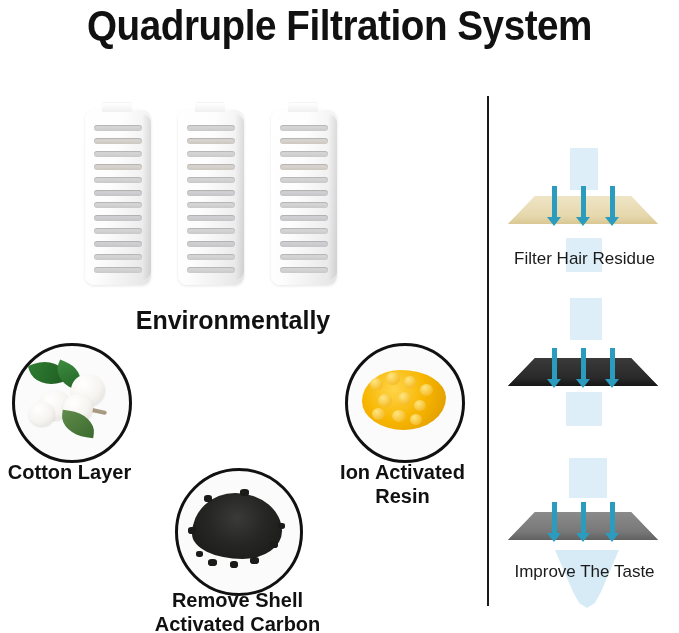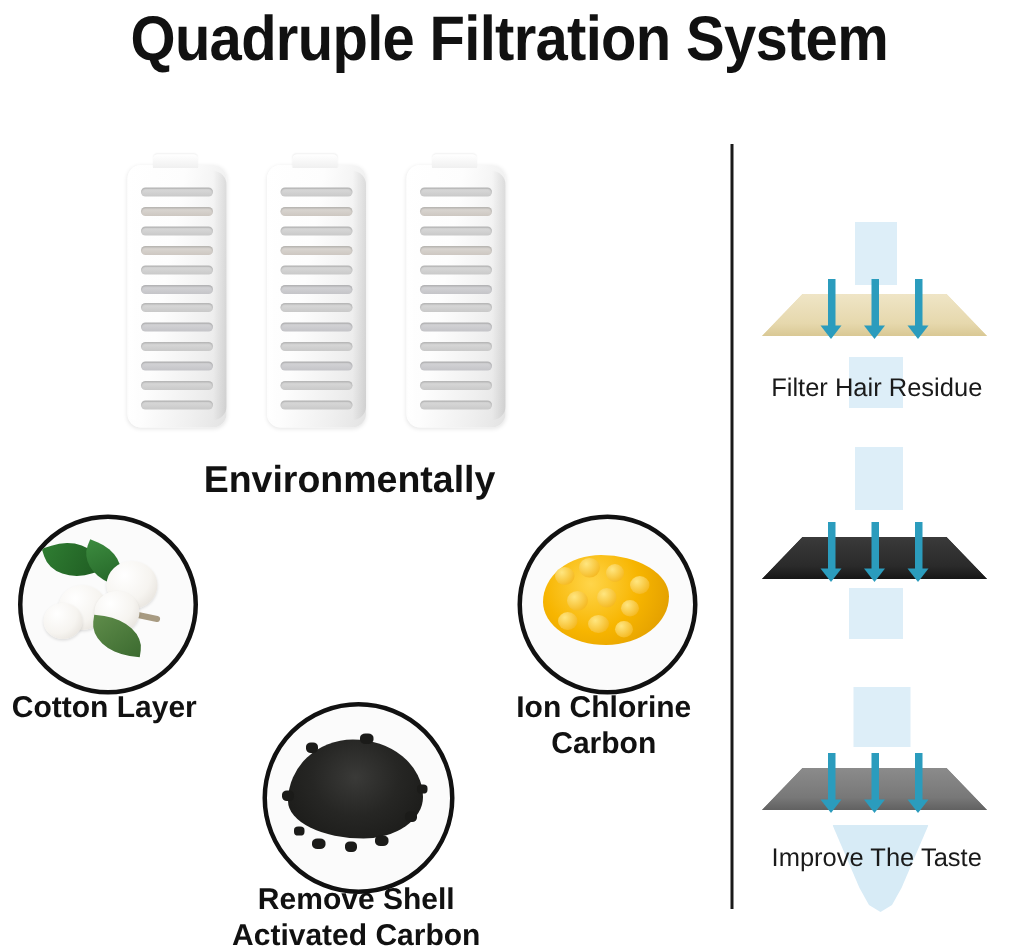--- a/index.html
+++ b/index.html
@@ -426,22 +426,22 @@
       <div class="bead" style="left:56px; top:30px; width:12px; height:12px;"></div>
       <div class="bead" style="left:72px; top:38px; width:13px; height:12px;"></div>
       <div class="bead" style="left:30px; top:48px; width:14px; height:13px;"></div>
       <div class="bead" style="left:50px; top:46px; width:13px; height:13px;"></div>
       <div class="bead" style="left:66px; top:54px; width:12px; height:11px;"></div>
       <div class="bead" style="left:24px; top:62px; width:13px; height:12px;"></div>
       <div class="bead" style="left:44px; top:64px; width:14px; height:12px;"></div>
       <div class="bead" style="left:62px; top:68px; width:12px; height:11px;"></div>
     </div>
     <div class="badge-label label-resin">
-      <div>Ion Chlorine</div>
-      <div>Carbon</div>
+      <div>Ion Activated</div>
+      <div>Resin</div>
     </div>
 
     <div class="circle circle-carbon">
       <div class="carbon-pile" style="left:14px; top:22px; width:90px; height:66px;"></div>
       <div class="grain" style="left:10px; top:56px; width:8px; height:7px;"></div>
       <div class="grain" style="left:18px; top:80px; width:7px; height:6px;"></div>
       <div class="grain" style="left:30px; top:88px; width:9px; height:7px;"></div>
       <div class="grain" style="left:52px; top:90px; width:8px; height:7px;"></div>
       <div class="grain" style="left:72px; top:86px; width:9px; height:7px;"></div>
       <div class="grain" style="left:92px; top:70px; width:8px; height:7px;"></div>

